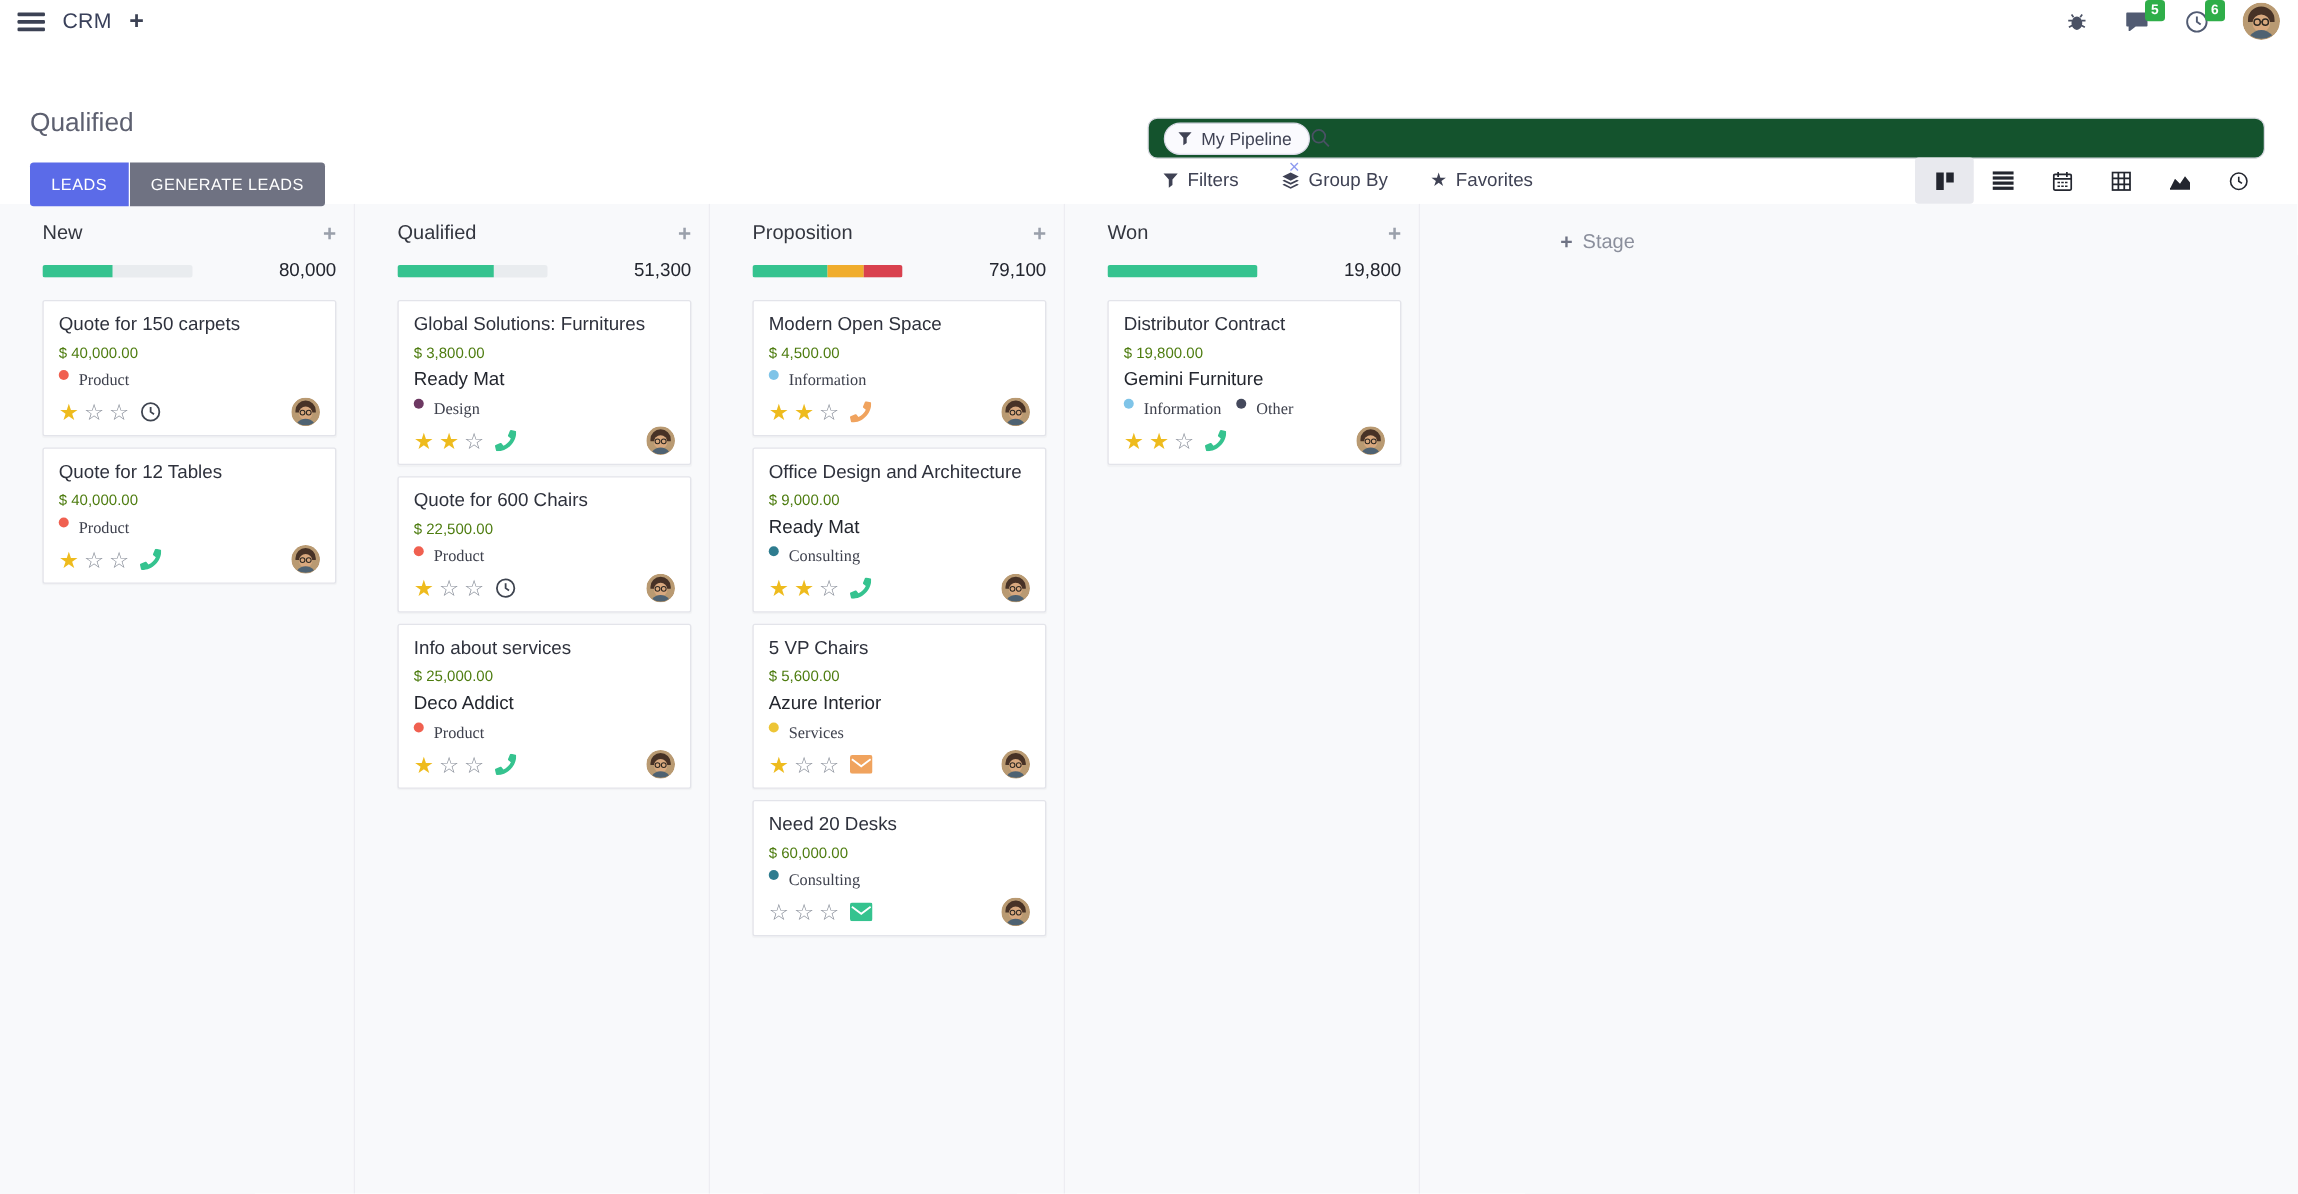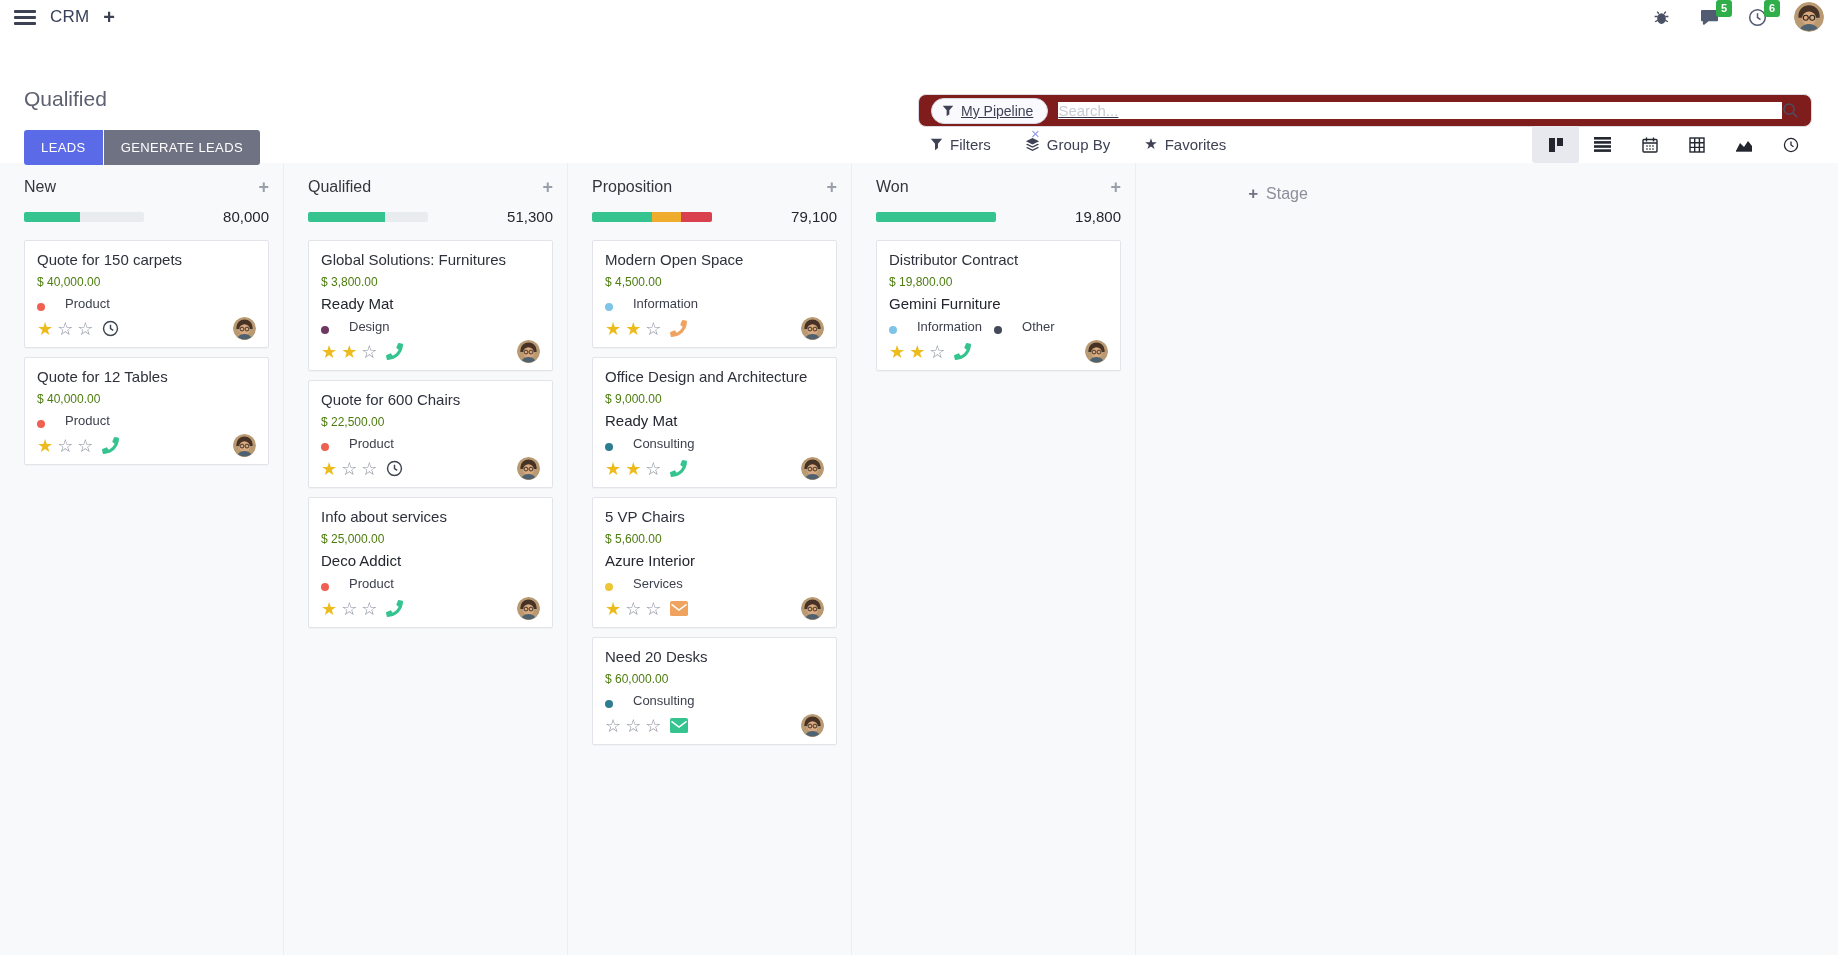--- a/index.html
+++ b/index.html
@@ -21,57 +21,57 @@
 
   
   .control-panel { position:relative; height:129px; background:#fff; }
   .page-title { position:absolute; left:24px; top:53px; font-size:21px; color:#5d6070; }
   .btn-row { position:absolute; left:24px; top:96px; display:flex; }
   .btn { border:none; color:#fff; font-size:13px; letter-spacing:.4px; padding:10px 17px; cursor:pointer; font-family:inherit; }
   .btn-create { background:#5b6be8; border-radius:3px 0 0 3px; }
   .btn-generate { background:#6f7282; border-radius:0 3px 3px 0; margin-left:1px; }
 
   .search-bar { position:absolute; left:918px; top:60px; width:894px; height:33px;
-    border:1px solid #d9dae2; border-radius:8px; background:#7f1d1d; display:flex; align-items:center;text-decoration:underline; }
+    border:1px solid #d9dae2; border-radius:8px; background:#14532d; display:flex; align-items:center; }
   .facet { display:flex; align-items:center; gap:7px; margin-left:12px; padding:4px 14px 4px 10px;
     border:1px solid #d9d9e6; border-radius:14px; background:#fafafe; color:#3f4254; font-size:14px; cursor:pointer; }
   .search-input { border:none; outline:none; flex:1; font-size:15px; margin-left:10px; color:#3f4254; font-family:inherit; }
   .search-input::placeholder { color:#c9cbd4; }
   .search-glass { margin-right:12px; color:#4a5164; cursor:pointer; display:flex; }
   .facet-close { position:absolute; left:112px; top:30px; color:#8d9af0; font-size:15px; cursor:pointer; }
 
   .filter-row { position:absolute; left:930px; top:101px; display:flex; gap:34px; align-items:center;justify-content:flex-end; }
   .filter-item { display:flex; align-items:center; gap:7px; font-size:15px; color:#3f4254; cursor:pointer; }
   .filter-item svg, .filter-item .star-glyph { color:#3f4254; }
   .star-glyph { font-size:15px; }
 
   .view-switcher { position:absolute; right:24px; top:92px; display:flex; }
   .vs-btn { width:47px; height:37px; display:flex; align-items:center; justify-content:center;
     color:#3c4254; cursor:pointer; border-radius:3px; }
   .vs-btn.active { background:#e8e9ee; }
 
   
   .kanban { height:792px; background:#f8f9fb; display:flex; align-items:stretch; }
-  .kanban-column { width:284px; padding:15px 14px 0 24px; border-right:1px solid #ededf2; }
+  .kanban-column { width:284px; padding:15px 14px 0 34px; border-right:1px solid #ededf2; }
   .col-head { display:flex; align-items:center; }
   .col-title { font-size:16px; color:#33363f; }
   .col-add { margin-left:auto; color:#9aa0ab; font-size:18px; font-weight:bold; cursor:pointer; line-height:1; }
   .col-counter { display:flex; align-items:center; margin-top:12px; }
   .pbar { width:120px; height:10px; background:#e9ecef; border-radius:2px; overflow:hidden; display:flex; cursor:pointer; }
   .pseg { height:100%; }
   .col-total { margin-left:auto; font-size:15px; color:#23262f; }
   .cards { margin-top:15px; }
 
   .kcard { background:#fff; border:1px solid #e3e4ea; border-radius:2px; padding:10px 12px 7px;
     margin-bottom:9px; box-shadow:0 1px 1px rgba(0,0,0,.03); cursor:pointer; }
   .kcard-title { font-size:15px; color:#2e313c; }
   .kcard-amount { font-size:12px; color:#4d7c0f; margin-top:7px; }
   .kcard-partner { font-size:15px; color:#23262e; margin-top:6px; }
   .tag-row { display:flex; align-items:center; gap:12px; margin-top:7px; }
-  .tag { display:flex; align-items:flex-end; gap:20px; }
+  .tag { display:flex; align-items:flex-start; gap:8px;font-family:Liberation Serif, serif; }
   .tag-dot { width:8px; height:8px; border-radius:50%; }
   .tag-label { font-size:13px; color:#3e414d; }
   .kcard-footer { display:flex; align-items:center; margin-top:6px; }
   .stars { display:flex; gap:4px; cursor:pointer; }
   .star { font-size:18px; line-height:1; }
   .star.on { color:#eebb1d; }
   .star.off { color:#888e99; }
   .activity { margin-left:9px; display:flex; align-items:center; cursor:pointer; }
   .kcard-footer .avatar { margin-left:auto; width:23px; height:23px; }
 
@@ -134,21 +134,20 @@
     <button class="btn btn-generate">GENERATE LEADS</button>
   </div>
 
   <div class="search-bar">
     <div class="facet">
       <svg width="12" height="12" viewBox="0 0 16 16">
           <path fill="#3f4254" d="M1 1h14L9.8 7v5.4L6.2 15V7z"></path>
         </svg>
       <span>My Pipeline</span>
     </div>
-    <input class="search-input" placeholder="Search..." style="">
     <span class="search-glass">
       <svg width="17" height="17" viewBox="0 0 18 18" fill="none" stroke="#4a5164" stroke-width="1.5">
         <circle cx="7.5" cy="7.5" r="5.4"></circle>
           <path d="M11.6 11.6 16 16"></path>
       </svg>
     </span>
     <span class="facet-close">×</span>
   </div>
 
   <div class="filter-row">

